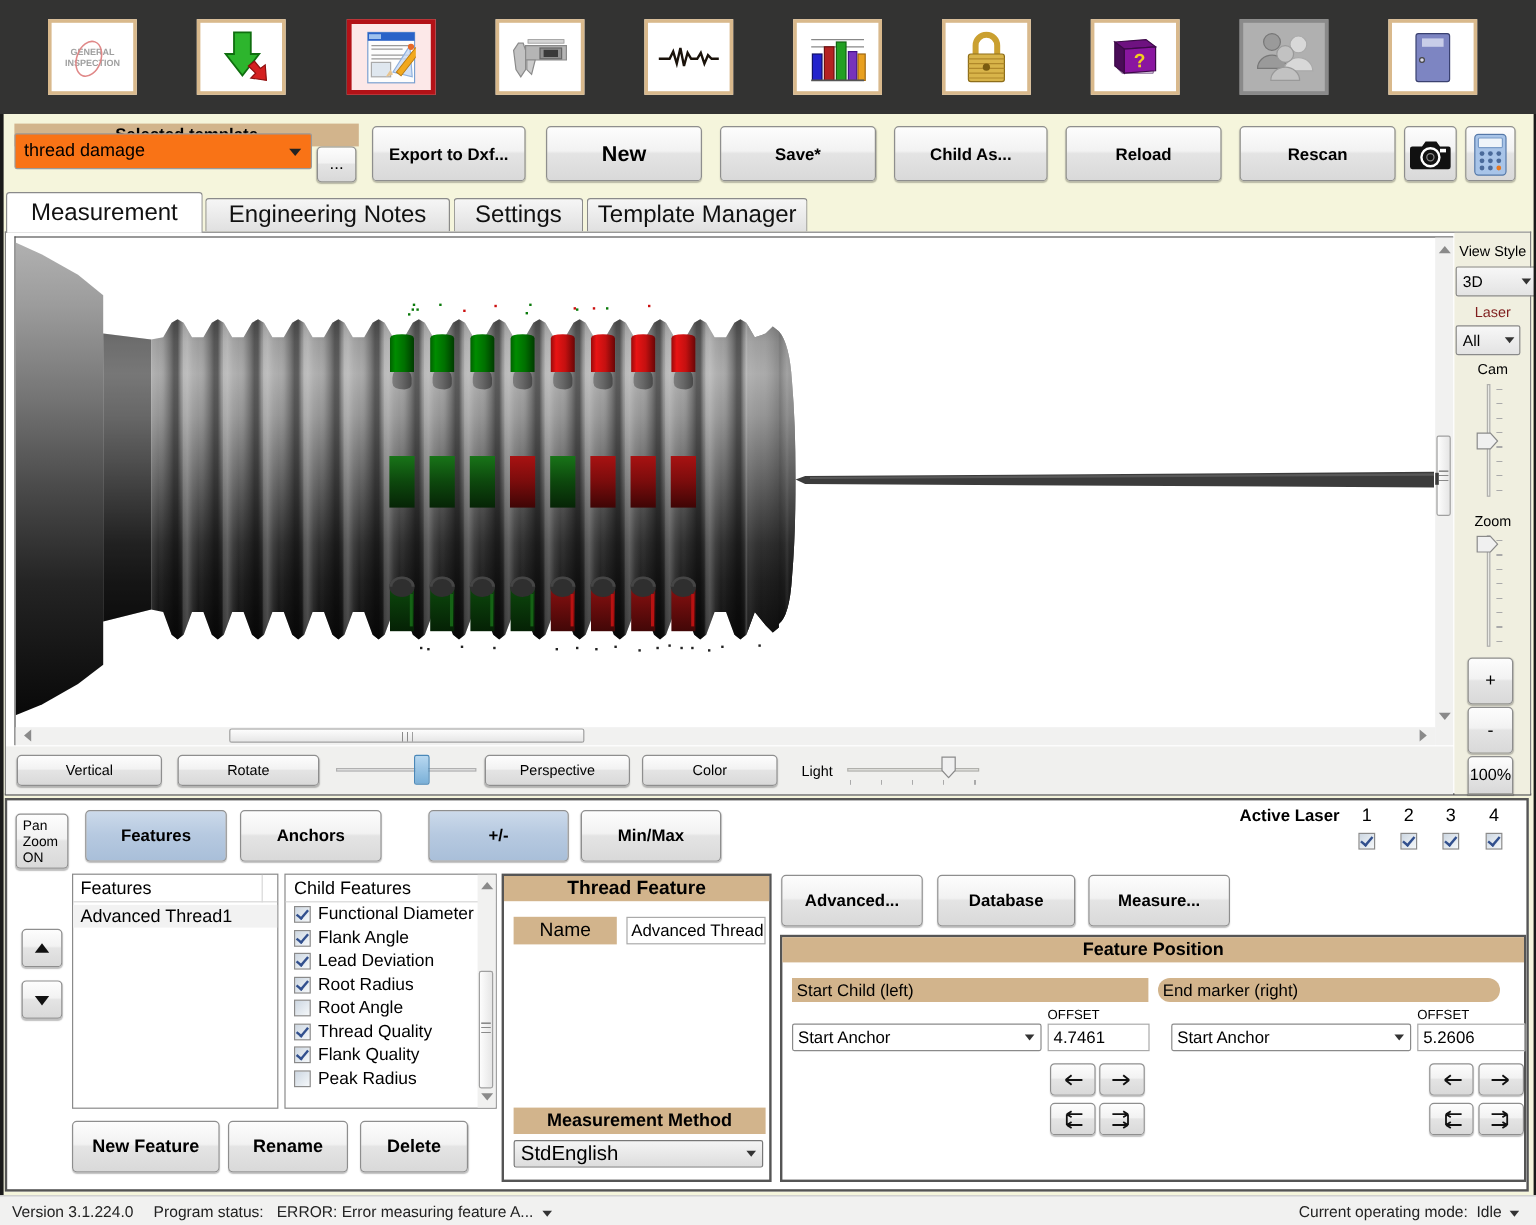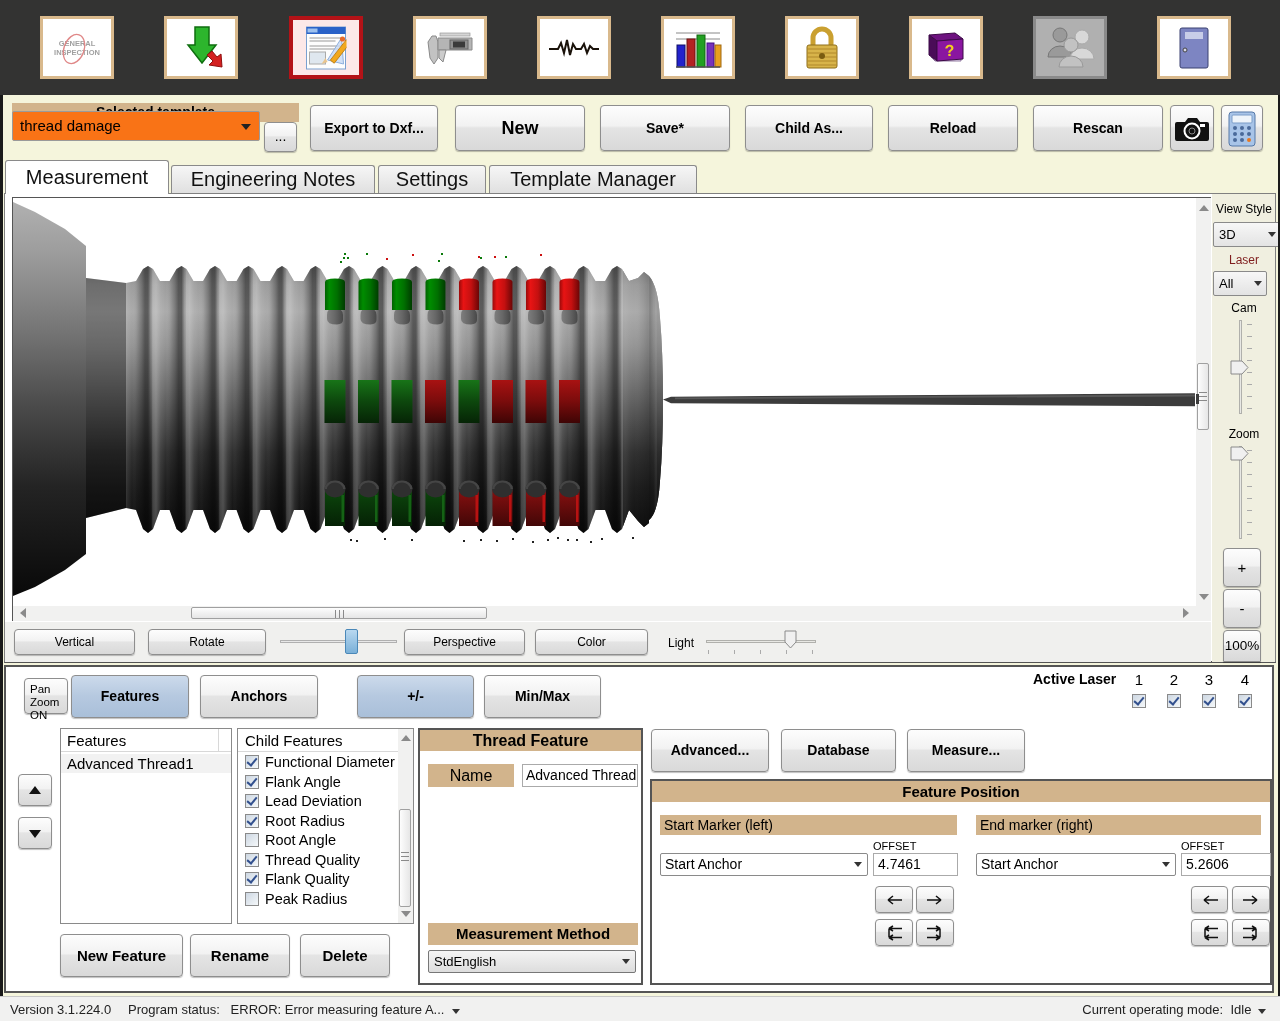--- a/index.html
+++ b/index.html
@@ -168,21 +168,21 @@
         <circle cx="21" cy="23" r="2"></circle>
         <circle cx="7" cy="29" r="2"></circle>
         <circle cx="14" cy="29" r="2"></circle>
         <circle cx="21" cy="29" r="2" fill="#e87820"></circle>
       </g>
     </svg></div>
 
 <div class="tab active" style="left:5px; width:164px; line-height:32px;">Measurement</div>
 <div class="tab" style="left:171px; width:204px; line-height:27px;">Engineering Notes</div>
 <div class="tab" style="left:378px; width:108px; line-height:27px;">Settings</div>
-<div class="tab" style="left:489px; width:208px; line-height:27px;">Template Manager</div>
+<div class="tab" style="left:489px; width:184px; line-height:27px;">Template Manager</div>
 
 <div id="tabpage" class="abs"></div>
 <div class="abs" style="left:5px; top:622px; width:1206px; height:40px; background:#f0f0ee;"></div>
 <div id="rightpanel" class="abs"></div>
 <div id="viewport" class="abs">
     <svg width="1182" height="406" viewBox="0 0 1182 406" style="position:absolute;left:0;top:0;">
 <defs>
 <linearGradient id="headV" x1="0" y1="5" x2="0" y2="397" gradientUnits="userSpaceOnUse">
           <stop offset="0" stop-color="#b0b0b0"></stop>
           <stop offset="0.13" stop-color="#9c9c9c"></stop>
@@ -395,21 +395,21 @@
 <div class="btn plain" style="left:404px; top:629px; width:121px; height:26px; font-size:12px; line-height:24px;">Perspective</div>
 <div class="btn plain" style="left:535px; top:629px; width:113px; height:26px; font-size:12px; line-height:24px;">Color</div>
 <div class="abs" style="left:668px; top:636px; font-size:12px; color:#000;">Light</div>
 <div class="abs" style="left:706px; top:640px; width:110px; height:3px; background:#e8e8e4; border:1px solid #b0b0ac;"></div>
 <div class="abs" style="left:708px; top:650px; width:108px; height:4px; background:repeating-linear-gradient(90deg,#aaa 0 1px, transparent 1px 26px);"></div>
 <svg class="abs" style="left:784px; top:630px;" width="13" height="19" viewBox="0 0 13 19">
     <path d="M1 1 L12 1 L12 12 L6.5 18 L1 12 Z" fill="#f0f0f0" stroke="#8a8a8a"></path>
   </svg>
 
 <div id="lowerpanel" class="abs"></div>
-<div class="btn plain" style="left:24px; top:678px; width:44px; height:36px; font-size:11.5px; text-align:left; padding:4px 0 0 5px; line-height:13px;">Pan<br>Zoom<br>ON</div>
+<div class="btn plain" style="left:13px; top:678px; width:44px; height:46px; font-size:11.5px; text-align:left; padding:4px 0 0 5px; line-height:13px;">Pan<br>Zoom<br>ON</div>
 <div class="btn blue" style="left:71px; top:675px; width:118px; height:43px; font-size:14px; line-height:41px;">Features</div>
 <div class="btn" style="left:200px; top:675px; width:118px; height:43px; font-size:14px; line-height:41px;">Anchors</div>
 <div class="btn blue" style="left:357px; top:675px; width:117px; height:43px; font-size:14px; line-height:41px;">+/-</div>
 <div class="btn" style="left:484px; top:675px; width:117px; height:43px; font-size:14px; line-height:41px;">Min/Max</div>
 <div class="abs" style="left:1033px; top:671px; font-size:14px; font-weight:bold;">Active Laser</div>
 <div class="abs" style="left:1131px; top:671px; width:16px; text-align:center; font-size:15px;">1</div>
 <div class="abs" style="left:1166px; top:671px; width:16px; text-align:center; font-size:15px;">2</div>
 <div class="abs" style="left:1201px; top:671px; width:16px; text-align:center; font-size:15px;">3</div>
 <div class="abs" style="left:1237px; top:671px; width:16px; text-align:center; font-size:15px;">4</div>
 <div class="cb checked shaded" style="left:1132px; top:694px;"></div>
@@ -469,46 +469,46 @@
 </div>
 <div class="btn" style="left:60px; top:934px; width:123px; height:43px; font-size:15px; line-height:41px;">New Feature</div>
 <div class="btn" style="left:190px; top:934px; width:100px; height:43px; font-size:15px; line-height:41px;">Rename</div>
 <div class="btn" style="left:300px; top:934px; width:90px; height:43px; font-size:15px; line-height:41px;">Delete</div>
 
 <div class="abs" style="left:418px; top:728px; width:225px; height:257px; background:#fff; border:2px solid #555;">
   <div class="tanhdr" style="left:0px; top:0px; width:221px; height:21px; font-size:16px; line-height:21px;">Thread Feature</div>
   <div class="tanlbl" style="left:8px; top:34px; width:86px; height:23px; font-size:16px; text-align:center; line-height:23px;">Name</div>
   <div class="input" style="left:102px; top:34px; width:116px; height:23px; line-height:21px; padding-left:3px; white-space:nowrap; overflow:hidden; font-size:14px;">Advanced Thread</div>
   <div class="tanhdr" style="left:8px; top:193px; width:210px; height:22px; font-size:15px; line-height:22px;">Measurement Method</div>
-  <div class="abs" style="left:8px; top:220px; width:208px; height:23px; background:linear-gradient(#f4f4f4,#ddd); border:1px solid #777; border-radius:2px; font-size:13px; line-height:21px; padding-left:5px;">StdEnglish<span class="arrglyph" style="position:absolute; right:5px; top:8px; border-left-width:4px; border-right-width:4px; border-top-width:5px;"></span></div>
+  <div class="abs" style="left:8px; top:220px; width:208px; height:23px; background:linear-gradient(#f4f4f4,#ddd); border:1px solid #777; border-radius:2px; font-size:17px; line-height:21px; padding-left:5px;">StdEnglish<span class="arrglyph" style="position:absolute; right:5px; top:8px; border-left-width:4px; border-right-width:4px; border-top-width:5px;"></span></div>
 </div>
 
 <div class="btn" style="left:651px; top:729px; width:118px; height:43px; font-size:14px; line-height:41px;">Advanced...</div>
 <div class="btn" style="left:781px; top:729px; width:115px; height:43px; font-size:14px; line-height:41px;">Database</div>
 <div class="btn" style="left:907px; top:729px; width:118px; height:43px; font-size:14px; line-height:41px;">Measure...</div>
 
 <div class="abs" style="left:650px; top:779px; width:622px; height:206px; background:#fff; border:2px solid #555;">
   <div class="tanhdr" style="left:0px; top:0px; width:618px; height:21px; font-size:15px; line-height:21px;">Feature Position</div>
-  <div class="tanlbl" style="left:8px; top:34px; width:297px; height:20px; font-size:14px; line-height:20px; padding-left:4px;">Start Marker (left)</div>
+  <div class="tanlbl" style="left:8px; top:34px; width:297px; height:20px; font-size:14px; line-height:20px; padding-left:4px;">Start Child (left)</div>
   <div class="abs" style="left:221px; top:59px; width:60px; font-size:11px;">OFFSET</div>
   <div class="combo" style="left:8px; top:72px; width:208px; height:23px; font-size:14px; line-height:21px; padding-left:4px;">Start Anchor<span class="arrglyph" style="position:absolute; right:5px; top:8px; border-left-width:4px; border-right-width:4px; border-top-width:5px;"></span></div>
   <div class="input" style="left:221px; top:72px; width:85px; height:23px; font-size:14px; line-height:21px; padding-left:4px;">4.7461</div>
   <div class="btn plain" style="left:223px; top:105px; width:38px; height:27px;"><svg width="18" height="10" viewBox="0 0 18 10" style="margin-top:8px;">
         <path d="M17 5 L3 5 M3 5 L8 1 M3 5 L8 9" stroke="#111" stroke-width="1.6" fill="none"></path>
       </svg></div>
   <div class="btn plain" style="left:264px; top:105px; width:38px; height:27px;"><svg width="18" height="10" viewBox="0 0 18 10" style="margin-top:8px;">
         <path d="M1 5 L15 5 M15 5 L10 1 M15 5 L10 9" stroke="#111" stroke-width="1.6" fill="none"></path>
       </svg></div>
   <div class="btn plain" style="left:223px; top:138px; width:38px; height:27px;"><svg width="18" height="16" viewBox="0 0 18 16" style="margin-top:5px;">
         <path d="M17 3.5 L4 3.5 M4 3.5 L8 1 M4 3.5 L8 6 M17 12.5 L4 12.5 M4 12.5 L8 10 M4 12.5 L8 15 M4 3.5 L4 12.5" stroke="#111" stroke-width="1.5" fill="none"></path>
       </svg></div>
   <div class="btn plain" style="left:264px; top:138px; width:38px; height:27px;"><svg width="18" height="16" viewBox="0 0 18 16" style="margin-top:5px;">
         <path d="M1 3.5 L14 3.5 M14 3.5 L10 1 M14 3.5 L10 6 M1 12.5 L14 12.5 M14 12.5 L10 10 M14 12.5 L10 15 M14 3.5 L14 12.5" stroke="#111" stroke-width="1.5" fill="none"></path>
       </svg></div>
-  <div class="tanlbl" style="left:324px; top:34px; width:285px; height:20px; font-size:14px; line-height:20px; padding-left:4px;">End marker (right)</div>
+  <div class="tanlbl" style="left:313px; top:34px; width:285px; height:20px; font-size:14px; line-height:20px; padding-left:4px;border-radius:10px;">End marker (right)</div>
   <div class="abs" style="left:529px; top:59px; width:60px; font-size:11px;">OFFSET</div>
   <div class="combo" style="left:324px; top:72px; width:200px; height:23px; font-size:14px; line-height:21px; padding-left:4px;">Start Anchor<span class="arrglyph" style="position:absolute; right:5px; top:8px; border-left-width:4px; border-right-width:4px; border-top-width:5px;"></span></div>
   <div class="input" style="left:529px; top:72px; width:90px; height:23px; font-size:14px; line-height:21px; padding-left:4px;">5.2606</div>
   <div class="btn plain" style="left:539px; top:105px; width:37px; height:27px;"><svg width="18" height="10" viewBox="0 0 18 10" style="margin-top:8px;">
         <path d="M17 5 L3 5 M3 5 L8 1 M3 5 L8 9" stroke="#111" stroke-width="1.6" fill="none"></path>
       </svg></div>
   <div class="btn plain" style="left:580px; top:105px; width:38px; height:27px;"><svg width="18" height="10" viewBox="0 0 18 10" style="margin-top:8px;">
         <path d="M1 5 L15 5 M15 5 L10 1 M15 5 L10 9" stroke="#111" stroke-width="1.6" fill="none"></path>
       </svg></div>
   <div class="btn plain" style="left:539px; top:138px; width:37px; height:27px;"><svg width="18" height="16" viewBox="0 0 18 16" style="margin-top:5px;">

